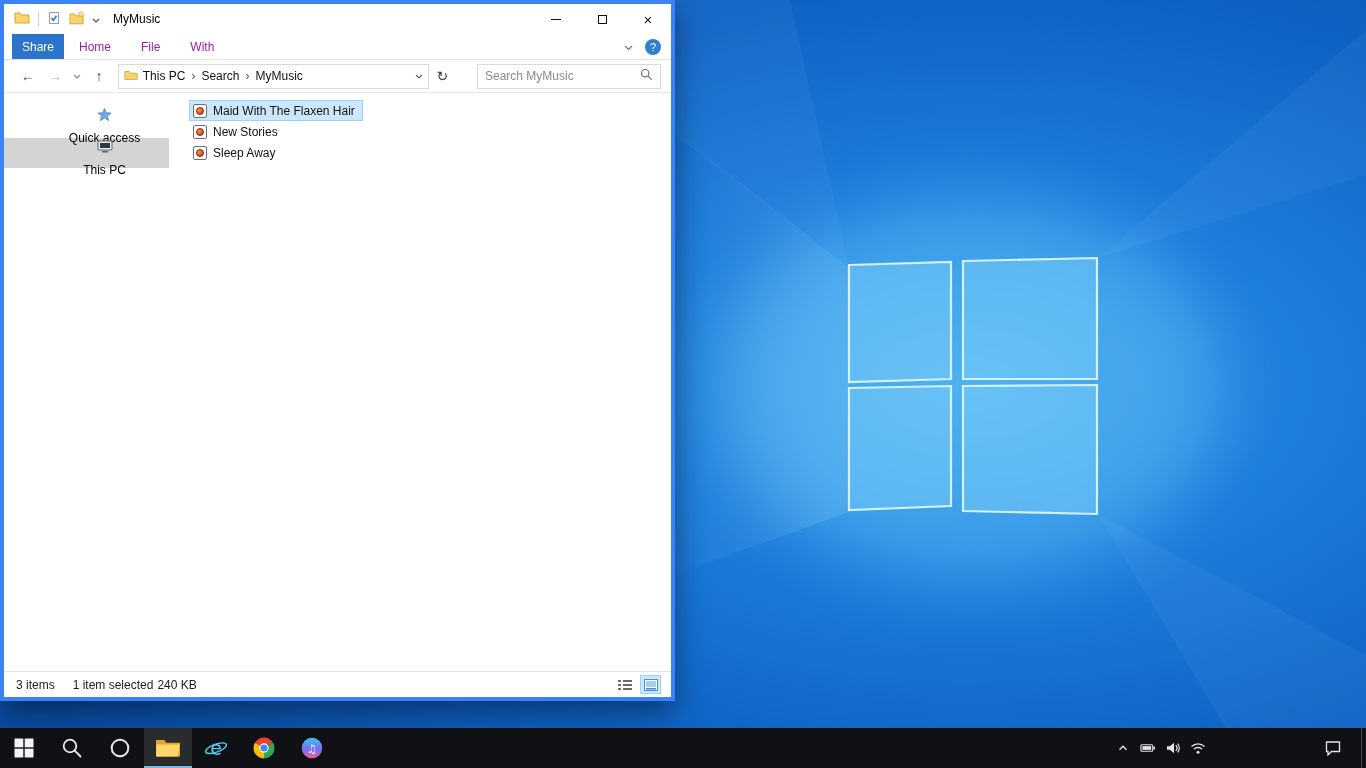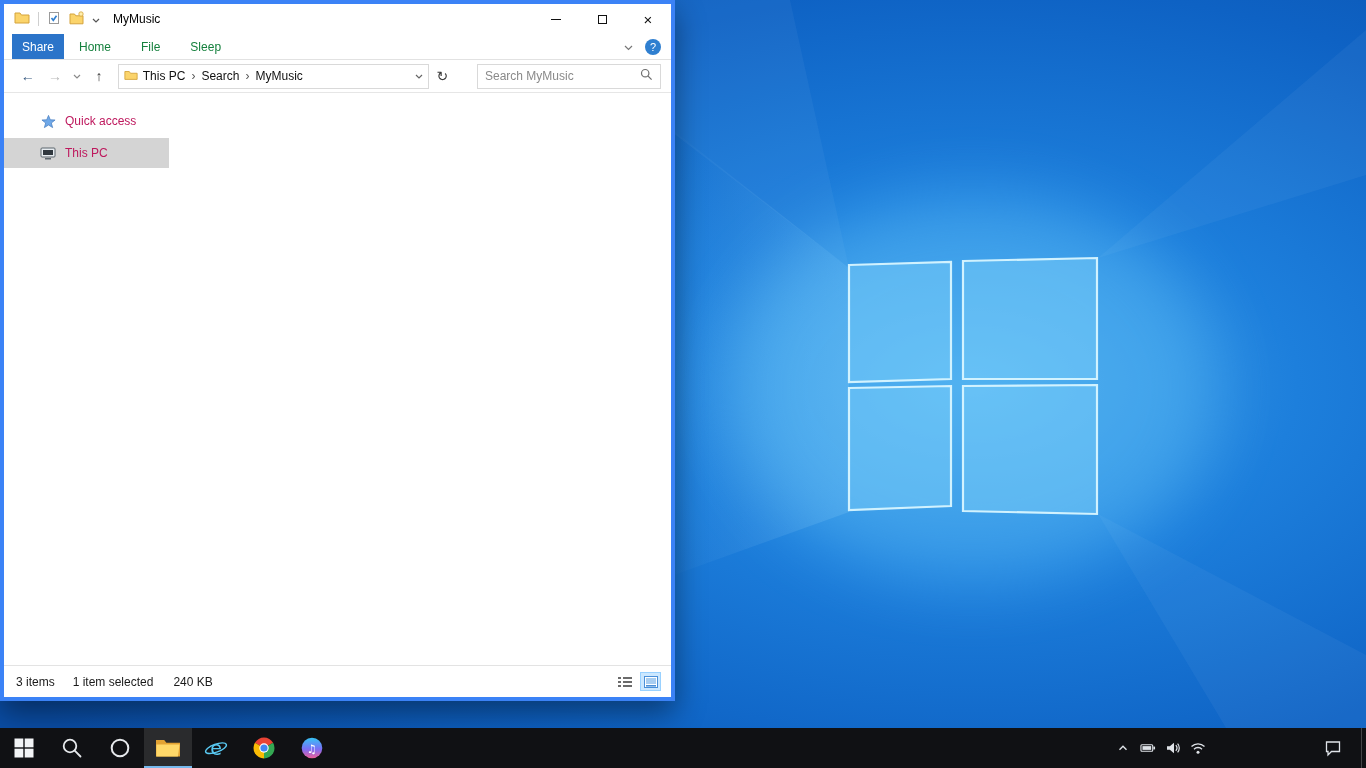--- a/index.html
+++ b/index.html
@@ -26,54 +26,54 @@
   .qat-sep { width:1px; height:14px; background:#cfcfcf; }
   .win-title { margin-left:13px; color:#000; }
   .caption { margin-left:auto; display:flex; height:100%; }
   .cap { width:46px; height:100%; display:flex; align-items:center; justify-content:center; color:#111; }
   .cap .bar { width:10px; height:1px; background:#111; }
   .cap .box { width:9px; height:9px; border:1px solid #111; }
   .cap.close { font-size:15px; line-height:1; }
 
   .ribbon { height:26px; flex:0 0 auto; display:flex; align-items:stretch; border-bottom:1px solid #e2e2e2; background:#fff; }
   .file-tab { width:52px; margin-left:8px; background:#2b74c9; color:#fff; display:flex; align-items:center; justify-content:center; }
-  .rtab { padding:0 15px; display:flex; align-items:center; color:#15803d; }
+  .rtab { padding:0 15px; display:flex; align-items:center; color:#a21caf; }
   .ribbon-right { margin-left:auto; display:flex; align-items:center; gap:12px; padding-right:10px; }
   .help-btn { width:16px; height:16px; border-radius:50%; background:#2f7fd0; color:#fff; font-size:11px; display:flex; align-items:center; justify-content:center; }
 
   .addressrow { height:33px; flex:0 0 auto; display:flex; align-items:center; padding:0 10px; gap:1px; border-bottom:1px solid #e6e6e6; background:#fff; }
   .navbtn { height:26px; display:flex; align-items:center; justify-content:center; font-size:14px; }
   .navbtn.back { width:28px; color:#33567e; }
   .navbtn.fwd { width:26px; color:#b9b9b9; }
   .navbtn.histchev { width:16px; }
   .navbtn.up { width:28px; color:#3a3a3a; }
   .addrbox { width:318px; height:25px; margin-left:4px; border:1px solid #d9d9d9; display:flex; align-items:center; padding-left:5px; background:#fff; }
   .crumb { padding:0 5px; color:#111; }
   .crumb-sep { color:#555; padding:0 1px; }
   .addr-chevron { margin-left:auto; width:18px; height:100%; display:flex; align-items:center; justify-content:center; }
   .refreshbtn { width:26px; height:25px; display:flex; align-items:center; justify-content:center; color:#3a3a3a; font-size:14px; }
   .searchbox { margin-left:21px; flex:1; height:25px; border:1px solid #d9d9d9; display:flex; align-items:center; padding:0 7px; background:#fff; }
   .searchbox input { border:none; outline:none; flex:1; font-size:12px; font-family:inherit; color:#333; background:transparent; }
   .searchbox input::placeholder { color:#8a8a8a; }
 
   .content { flex:1; display:flex; min-height:0; background:#fff; }
   .navpane { width:165px; flex:0 0 165px; padding-top:13px; }
-  .navitem { height:30px; margin-bottom:2px; display:flex; align-items:center; gap:9px; padding-left:36px; color:#be185d; }
+  .navitem { height:30px; margin-bottom:2px; display:flex; align-items:center; gap:9px; padding-left:36px; color:#000000;flex-direction:column; }
   .navitem.selected { background:#d4d4d4; }
   .nav-ic { width:16px; height:16px; flex:0 0 16px; display:flex; align-items:center; justify-content:center; }
 
   .filearea { flex:1; padding:7px 0 0 20px; }
   .filerow { display:flex; width:max-content; align-items:center; gap:6px; height:21px; padding:0 7px 0 3px; border:1px solid transparent; color:#111; }
   .filerow.selected { background:#cce8ff; border-color:#99d1ff; }
   .audioicon { width:14px; height:14px; flex:0 0 14px; background:#fff; border:1px solid #6f6f6f; border-radius:2px; display:flex; align-items:center; justify-content:center; }
   .audioicon .disc { width:8px; height:8px; border-radius:50%; background:radial-gradient(circle at 35% 35%, #ff9a4d, #d9411c 72%); border:1px solid #7c2c10; }
 
-  .statusbar { height:32px; flex:0 0 auto; border-top:1px solid #e3e3e3; display:flex; align-items:center; padding:0 10px 0 12px; background:#fff; color:#1a1a1a; }
+  .statusbar { height:26px; flex:0 0 auto; border-top:1px solid #e3e3e3; display:flex; align-items:center; padding:0 10px 0 12px; background:#fff; color:#1a1a1a; }
   .sb-count { margin-right:18px; }
-  .sb-sel { margin-right:20px; }
+  .sb-sel { margin-right:4px; }
   .sb-views { margin-left:auto; display:flex; gap:5px; }
   .viewbtn { width:21px; height:19px; display:flex; align-items:center; justify-content:center; border:1px solid transparent; }
   .viewbtn.selected { background:#cce8ff; border-color:#99d1ff; }
 
   
   .taskbar { position:absolute; left:0; top:728px; width:1366px; height:40px; background:#101114; display:flex; align-items:stretch; }
   .tbtn { width:48px; display:flex; align-items:center; justify-content:center; }
   .tbtn.active { background:rgba(255,255,255,0.11); box-shadow: inset 0 -2px 0 #76b9ed; }
   .tray { position:absolute; right:160px; top:0; height:40px; display:flex; align-items:center; gap:9px; }
   .tray-ic { width:16px; height:16px; display:flex; align-items:center; justify-content:center; }
@@ -152,21 +152,21 @@
           <div class="box"></div>
         </div>
       <div class="cap close">×</div>
     </div>
   </div>
 
   <div class="ribbon">
     <div class="file-tab">Share</div>
     <div class="rtab">Home</div>
     <div class="rtab">File</div>
-    <div class="rtab">Sleep</div>
+    <div class="rtab">With</div>
     <div class="ribbon-right">
       <span>
         <svg width="9" height="6" viewBox="0 0 9 6">
             <polyline points="1,1 4.5,4.5 8,1" fill="none" stroke="#777" stroke-width="1.2"></polyline>
           </svg>
       </span>
       <div class="help-btn">?</div>
     </div>
   </div>
 
@@ -230,20 +230,40 @@
               <rect x="3" y="5" width="10" height="5" fill="#30383f"></rect>
               <rect x="5" y="13" width="6" height="1.5" fill="#5c666e"></rect>
             </svg>
         </span>
         <span>This PC</span>
       </div>
 
 
     </div>
 
+    <div class="filearea">
+      <div class="filerow selected">
+        <span class="audioicon">
+            <span class="disc"></span>
+          </span>
+        <span>Maid With The Flaxen Hair</span>
+      </div>
+      <div class="filerow">
+        <span class="audioicon">
+            <span class="disc"></span>
+          </span>
+        <span>New Stories</span>
+      </div>
+      <div class="filerow">
+        <span class="audioicon">
+            <span class="disc"></span>
+          </span>
+        <span>Sleep Away</span>
+      </div>
+    </div>
   </div>
 
   <div class="statusbar">
     <span class="sb-count">3 items</span>
     <span class="sb-sel">1 item selected</span>
     <span class="sb-size">240 KB</span>
     <span class="sb-views">
       <span class="viewbtn">
         <svg width="14" height="12" viewBox="0 0 14 12">
             <g fill="#6b6b6b">

